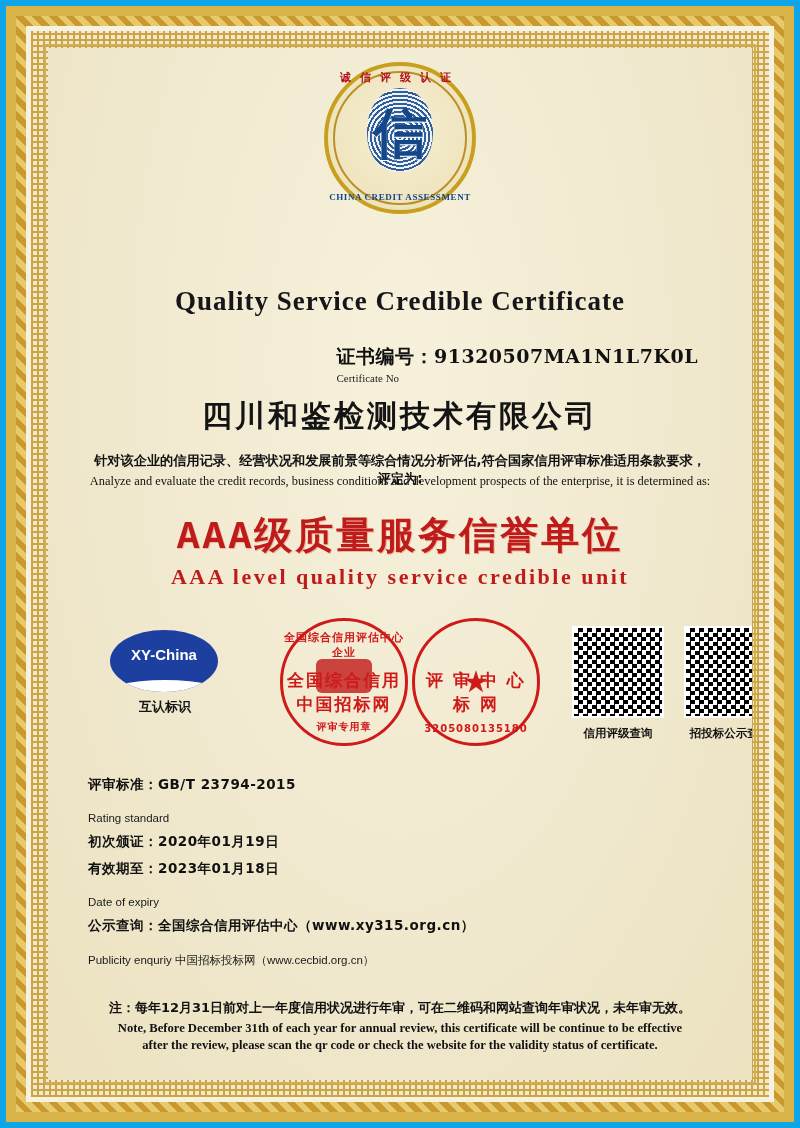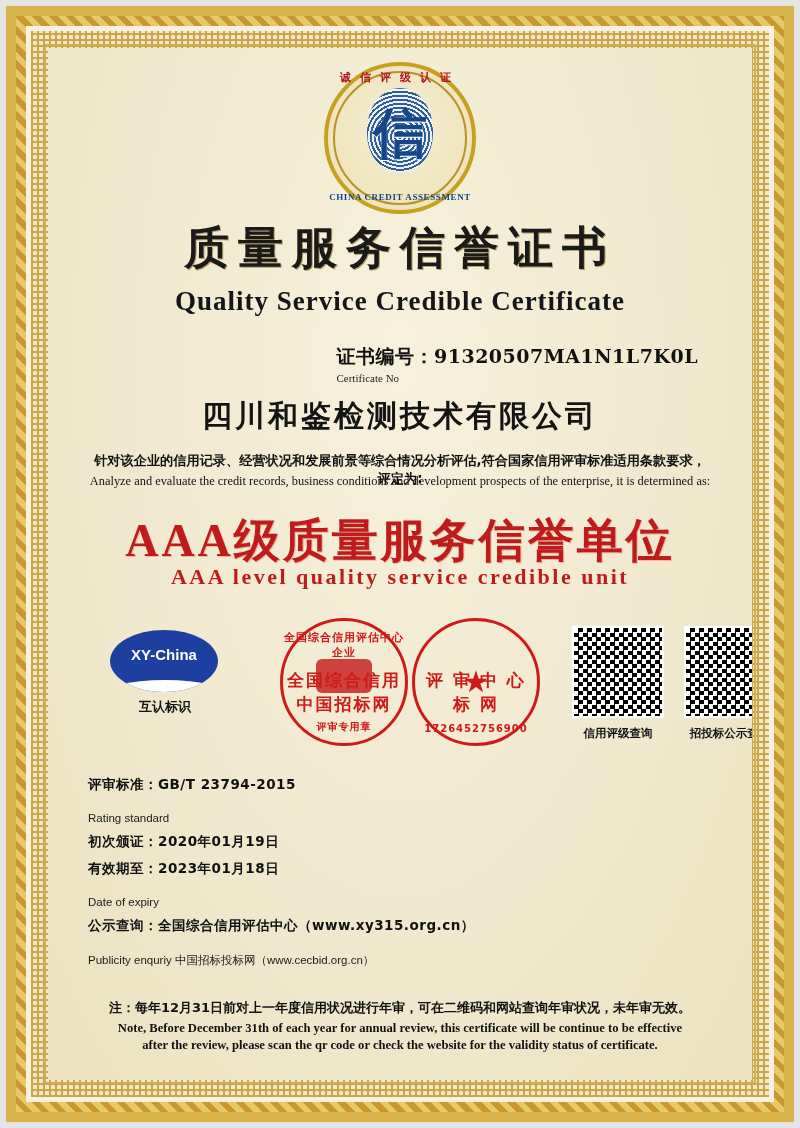--- a/index.html
+++ b/index.html
@@ -12,21 +12,21 @@
     height: 1128px;
     font-family: "Liberation Serif", serif;
     overflow: hidden;
   }
 
   
   .cert {
     position: relative;
     width: 800px;
     height: 1128px;
-    background: #e5e5e5;
+    background: #0ea5e9;
     box-sizing: border-box;
   }
   .border-outer {
     position: absolute;
     inset: 6px;
     border: 10px solid #d8b44a;
     background:
       repeating-linear-gradient(45deg, #e7c96a 0 6px, #c8992f 6px 12px);
     box-sizing: border-box;
   }
@@ -211,25 +211,25 @@
     font-size: 12.4px;
     color: #111;
     font-family: "Liberation Serif", serif;
   }
 
   .award-cn {
     position: absolute;
     top: 462px;
     left: 0; right: 0;
     text-align: center;
-    font-size: 46px;
+    font-size: 38px;
     letter-spacing: 3px;
     font-weight: 700;
     color: #c01b1b;
-    font-family: Liberation Serif, serif;
+    font-family: Liberation Mono, monospace;
     text-shadow: 1px 1px 0 #eab9a0;
   }
   .award-en {
     position: absolute;
     top: 516px;
     left: 0; right: 0;
     text-align: center;
     font-size: 22px;
     letter-spacing: 2.5px;
     font-weight: 700;
@@ -436,21 +436,20 @@
 
     <div class="emblem">
       <div class="ring"></div>
       <div class="ring2"></div>
       <div class="toptext">诚信评级认证</div>
       <div class="print"></div>
       <div class="xin">信</div>
       <div class="bottext">CHINA CREDIT ASSESSMENT</div>
     </div>
 
-    <div class="title-cn">质量服务信誉证书</div>
     <div class="title-en">Quality Service Credible Certificate</div>
 
     <div class="certno">
       <div class="line1">证书编号：91320507MA1N1L7K0L</div>
       <div class="line2">Certificate  No</div>
     </div>
 
     <div class="company">四川和鉴检测技术有限公司</div>
 
     <div class="desc-cn">针对该企业的信用记录、经营状况和发展前景等综合情况分析评估,符合国家信用评审标准适用条款要求，评定为:</div>
@@ -474,21 +473,21 @@
         <div class="blob"></div>
         <div class="mid">全国综合信用</div>
         <div class="mid2">中国招标网</div>
         <div class="arc-bottom">评审专用章</div>
       </div>
 
       <div class="seal s2">
         <div class="mid">评 审 中 心</div>
         <div class="star">★</div>
         <div class="mid2">标 网</div>
-        <div class="arc-bottom">1726452756900</div>
+        <div class="arc-bottom">3205080135180</div>
       </div>
 
       <div class="qr q1"></div>
       <div class="qr-caption c1">信用评级查询</div>
 
       <div class="qr q2"></div>
       <div class="qr-caption c2">招投标公示查询</div>
     </div>
 
     <div class="details">

